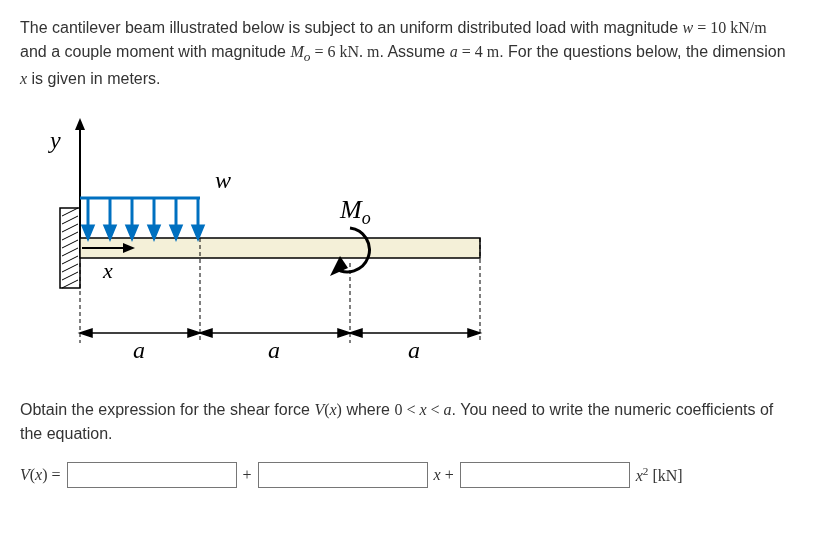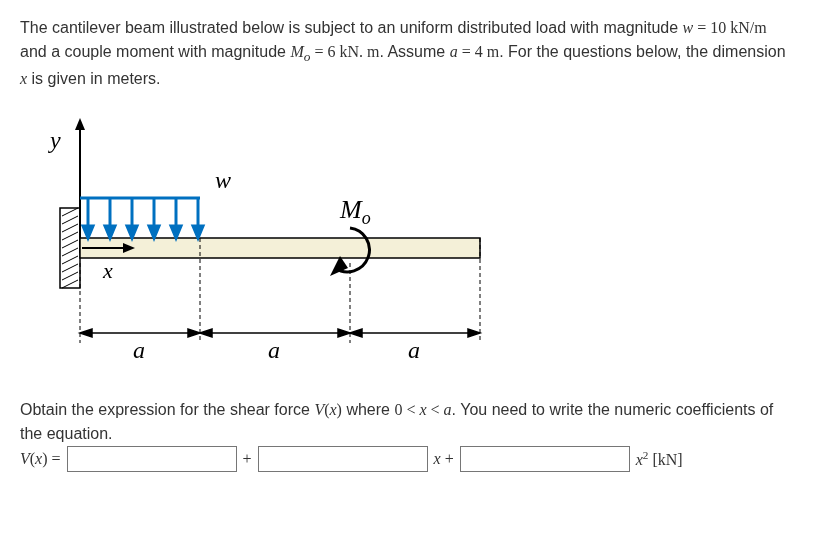--- a/index.html
+++ b/index.html
@@ -16,20 +16,21 @@
     }
     .var-italic { font-style: italic; font-family: 'Times New Roman', serif; }
     .math { font-family: 'Times New Roman', serif; }
     .figure-container {
       position: relative;
       width: 480px;
       height: 270px;
       margin-bottom: 20px;
     }
     .instruction {
+      margin-bottom: 16px;
     }
     .answer-row {
       display: flex;
       align-items: center;
       gap: 6px;
     }
     .answer-row input {
       height: 26px;
       border: 1px solid #767676;
       padding: 2px 6px;

